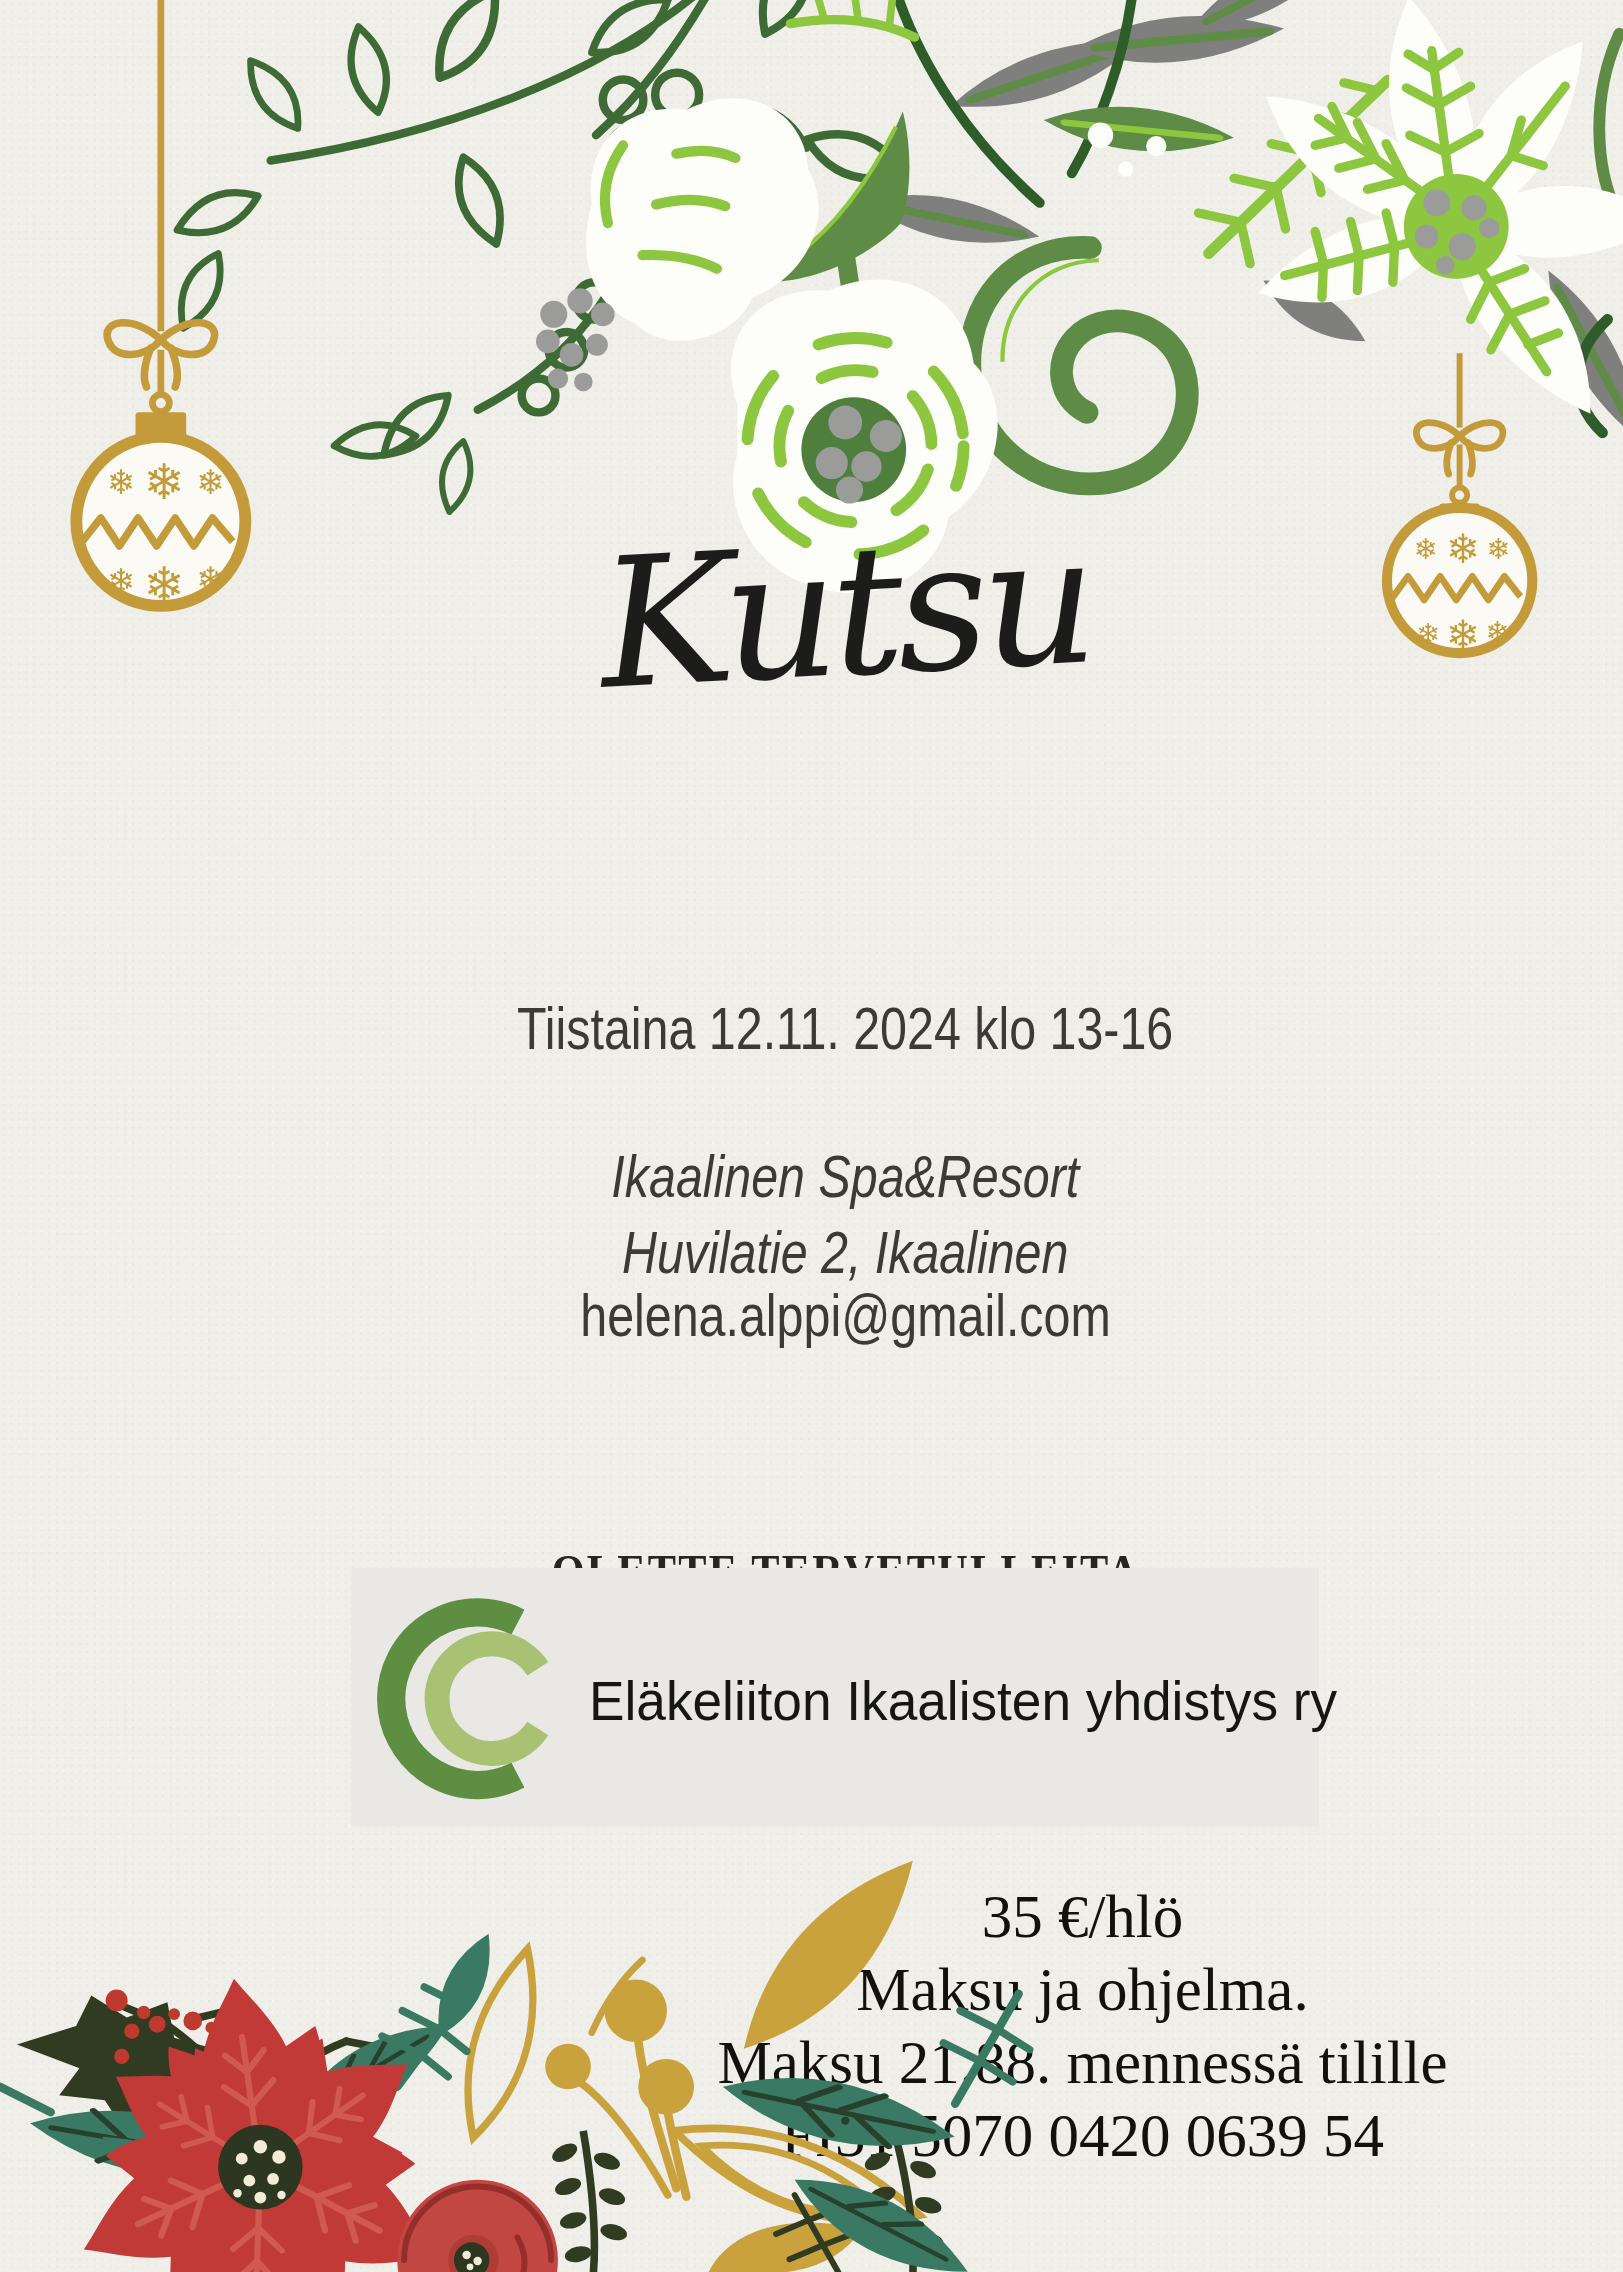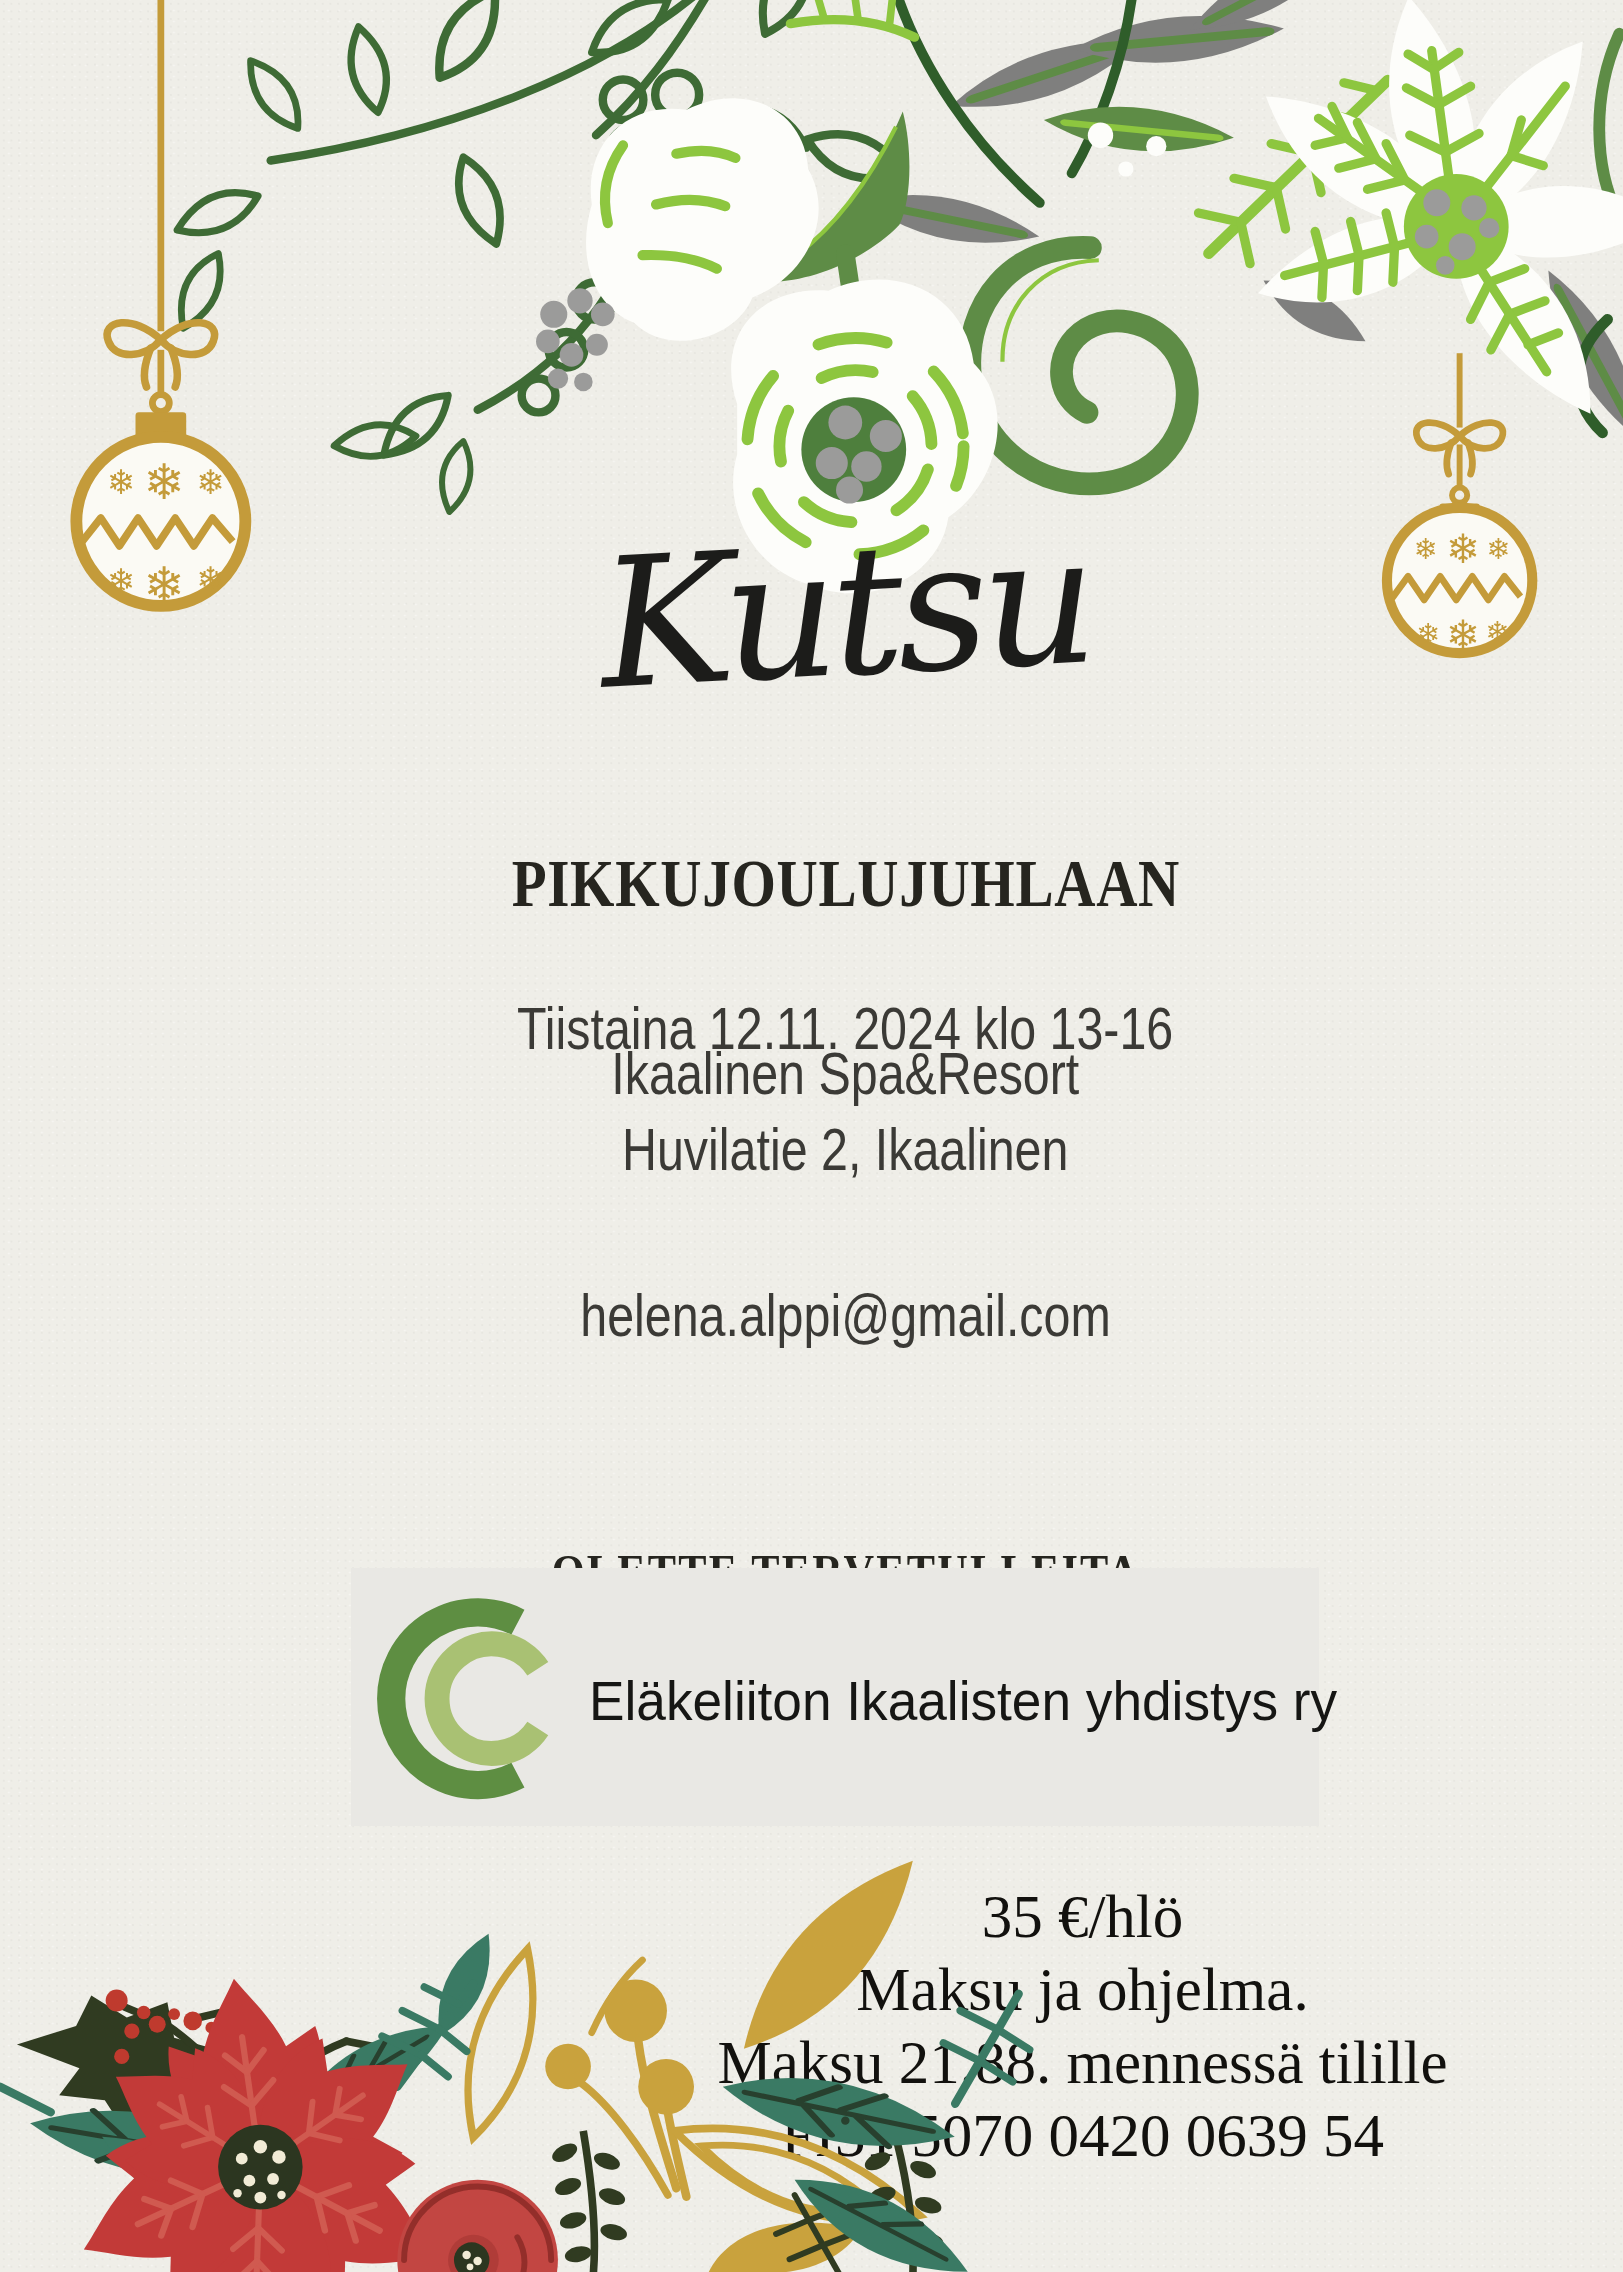--- a/index.html
+++ b/index.html
@@ -21,21 +21,21 @@
   }
   .kutsu .inner{display:inline-block; transform:rotate(-3deg);}
   .event-heading{top:844px; color:#26251f;}
   .event-heading .inner{
     display:inline-block; font-family:"Liberation Serif", serif; font-weight:bold;
     font-size:68px; letter-spacing:0.8px; transform:scaleX(.84); transform-origin:center;
   }
   .sans-line{color:#3b3a36; font-size:59px; line-height:76px;margin-top:32px;}
   .sans-line .inner{display:inline-block; transform:scaleX(.82); transform-origin:center; white-space:nowrap;}
   .date-line{top:959px;}
-  .venue-block{top:1004px;}
+  .venue-block{top:1107px;font-style:italic;}
   .rsvp-block{top:1246px;}
   .welcome{top:1544px; color:#26251f;}
   .welcome .inner{
     display:inline-block; font-family:"Liberation Serif", serif; font-weight:bold;
     font-size:47px; letter-spacing:2.5px; transform:scaleX(.9); transform-origin:center;
   }
   .logo-box{left:351px; top:1568px; width:968px; height:258px; background:#e9e8e4;}
   .logo-mark{left:18.6px; top:10px; width:216px; height:238px;}
   .logo-text{
     left:238px; top:100px; right:17px; color:#161614;
@@ -316,23 +316,20 @@
         <text x="1731" y="768" font-size="48">❄</text>
         <text x="1772" y="760" font-size="34">❄</text>
       </g>
     </g>
   </svg>
 
   <div class="abs center-col kutsu">
     <span class="inner">Kutsu</span>
   </div>
 
-  <div class="abs center-col event-heading">
-    <span class="inner">PIKKUJOULUJUHLAAN</span>
-  </div>
 
   <div class="abs center-col sans-line date-line">
     <span class="inner">Tiistaina 12.11. 2024 klo 13-16</span>
   </div>
 
   <div class="abs center-col sans-line venue-block">
     <div><span class="inner">Ikaalinen Spa&amp;Resort</span></div>
     <div><span class="inner">Huvilatie 2, Ikaalinen</span></div>
   </div>
 

